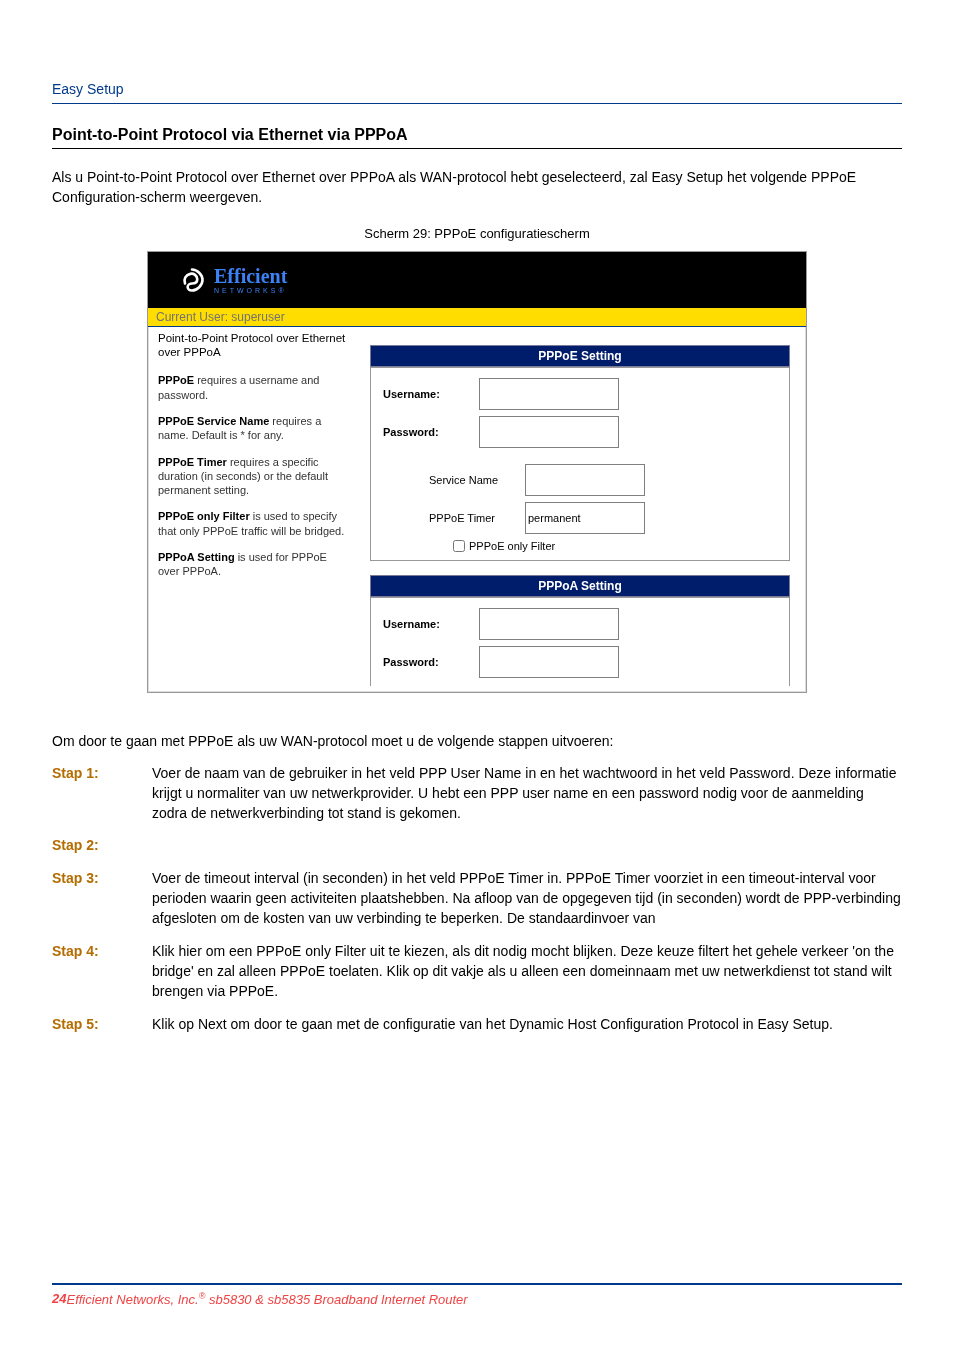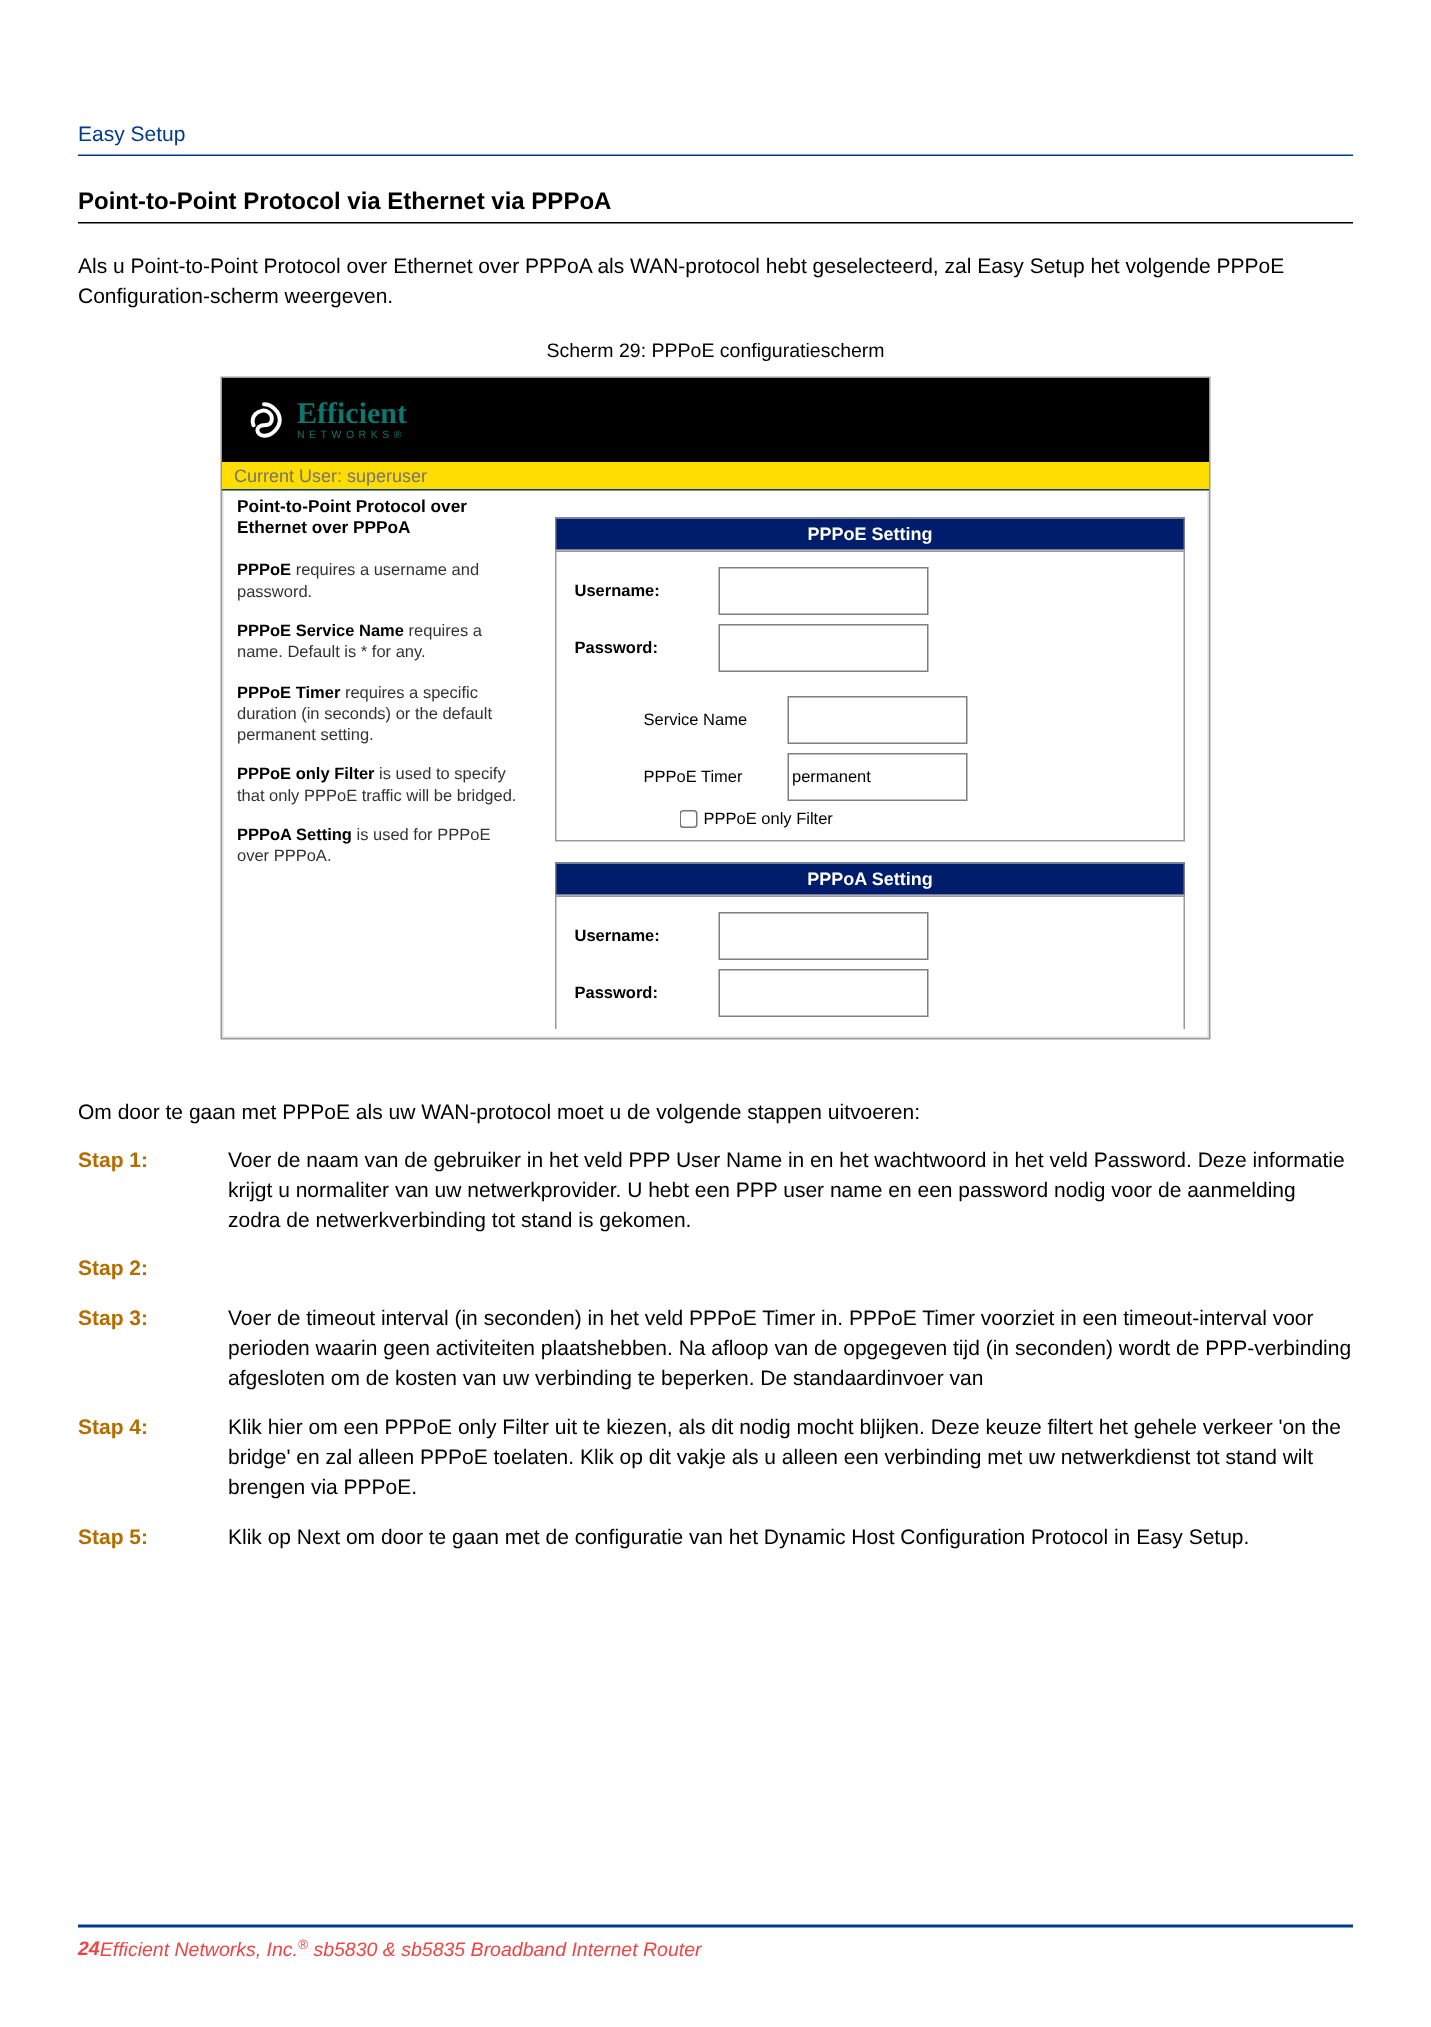--- a/index.html
+++ b/index.html
@@ -30,38 +30,38 @@
 
   .screenshot {
     width: 660px;
     margin: 0 auto 40px auto;
     border: 1px solid #999;
     background: #fff;
     box-shadow: 0 0 0 1px #ddd inset;
   }
   .blackbar {
     background: #000;
-    color: #0f766e;
-    padding: 14px 16px 14px 14px;
+    color: #3b82f6;
+    padding: 14px 16px 14px 30px;
     display: flex;
     align-items: flex-end;
   }
   .logo-swirl { width: 28px; height: 28px; margin-right: 8px; }
   .logo-text { font-family: "Times New Roman", serif; font-size: 20px; font-weight: bold; line-height: 1; }
   .logo-sub { font-family: Arial, sans-serif; font-size: 7px; letter-spacing: 3px; display: block; margin-top: 1px; }
   .yellowbar {
     background: #ffdd00;
     color: #737373;
     font-size: 12px;
     padding: 2px 8px;
     border-bottom: 1px solid #003a8c;
   }
   .shot-body { display: flex; }
   .shot-left { width: 210px; padding: 4px 10px 10px 10px; font-size: 11px; color: #333; }
-  .shot-left .protocol-title { font-weight: bold; color: #000; font-size: 11.5px; margin-bottom: 14px; line-height: 1.25; }
+  .shot-left .protocol-title { font-weight: normal; color: #000; font-size: 11.5px; margin-bottom: 14px; line-height: 1.25; }
   .shot-left p { margin-bottom: 12px; line-height: 1.3; }
   .shot-left b { font-weight: bold; color: #000; }
   .shot-right { flex: 1; padding: 18px 16px 6px 12px; font-size: 11px; }
   .panel-header {
     background: #001d6b;
     color: #fff;
     text-align: center;
     font-weight: bold;
     font-size: 12px;
     padding: 3px 0;
@@ -184,21 +184,21 @@
   </div>
   <div class="step">
     <div class="step-label">Stap 2:</div>
   </div>
   <div class="step">
     <div class="step-label">Stap 3:</div>
     <div class="step-text">Voer de timeout interval (in seconden) in het veld PPPoE Timer in. PPPoE Timer voorziet in een timeout-interval voor perioden waarin geen activiteiten plaatshebben. Na afloop van de opgegeven tijd (in seconden) wordt de PPP-verbinding afgesloten om de kosten van uw verbinding te beperken. De standaardinvoer van</div>
   </div>
   <div class="step">
     <div class="step-label">Stap 4:</div>
-    <div class="step-text">Klik hier om een PPPoE only Filter uit te kiezen, als dit nodig mocht blijken. Deze keuze filtert het gehele verkeer 'on the bridge' en zal alleen PPPoE toelaten. Klik op dit vakje als u alleen een verbinding met uw netwerkdienst tot stand wilt brengen via PPPoE.</div>
+    <div class="step-text">Klik hier om een PPPoE only Filter uit te kiezen, als dit nodig mocht blijken. Deze keuze filtert het gehele verkeer 'on the bridge' en zal alleen PPPoE toelaten. Klik op dit vakje als u alleen een domeinnaam met uw netwerkdienst tot stand wilt brengen via PPPoE.</div>
   </div>
   <div class="step">
     <div class="step-label">Stap 5:</div>
     <div class="step-text">Klik op Next om door te gaan met de configuratie van het Dynamic Host Configuration Protocol in Easy Setup.</div>
   </div>
 </div>
 
 <div class="footer">
   <hr class="hr-bottom">
   <div class="footer-row">

